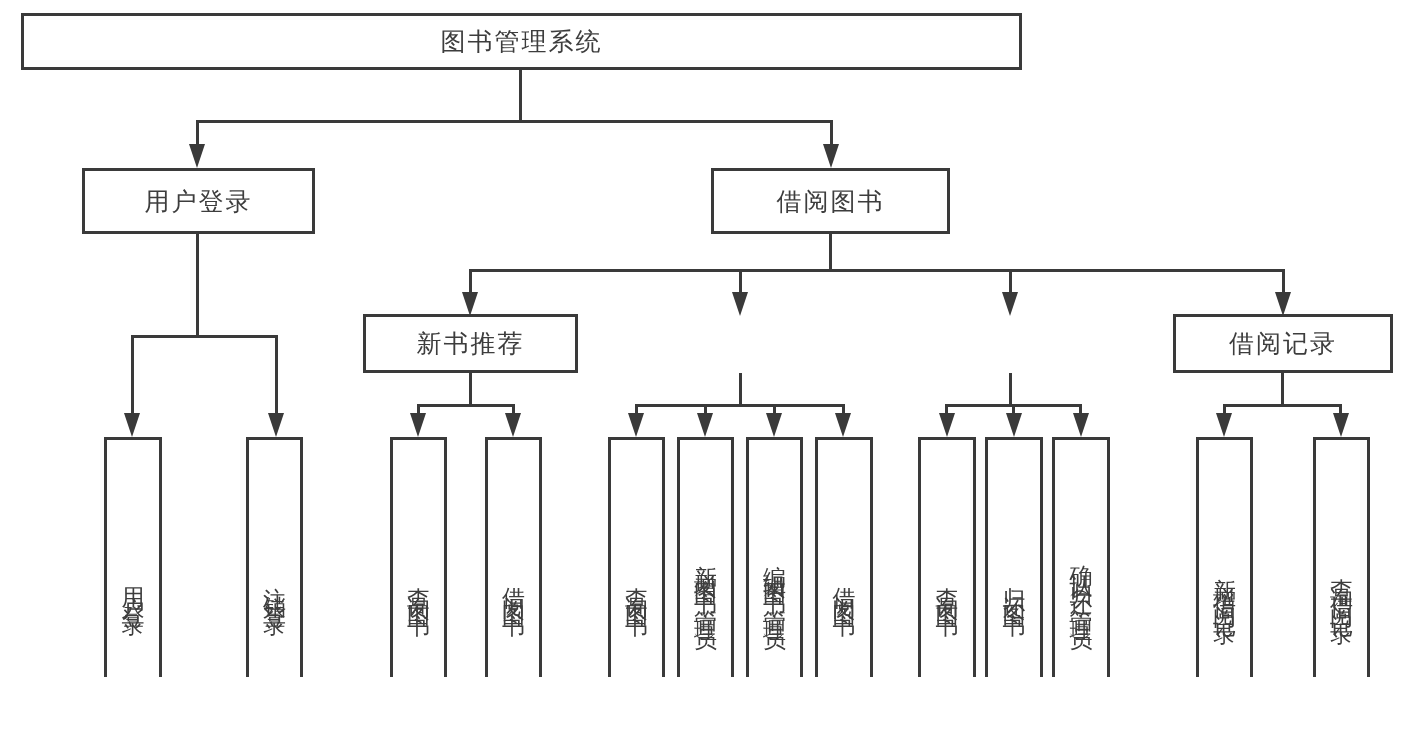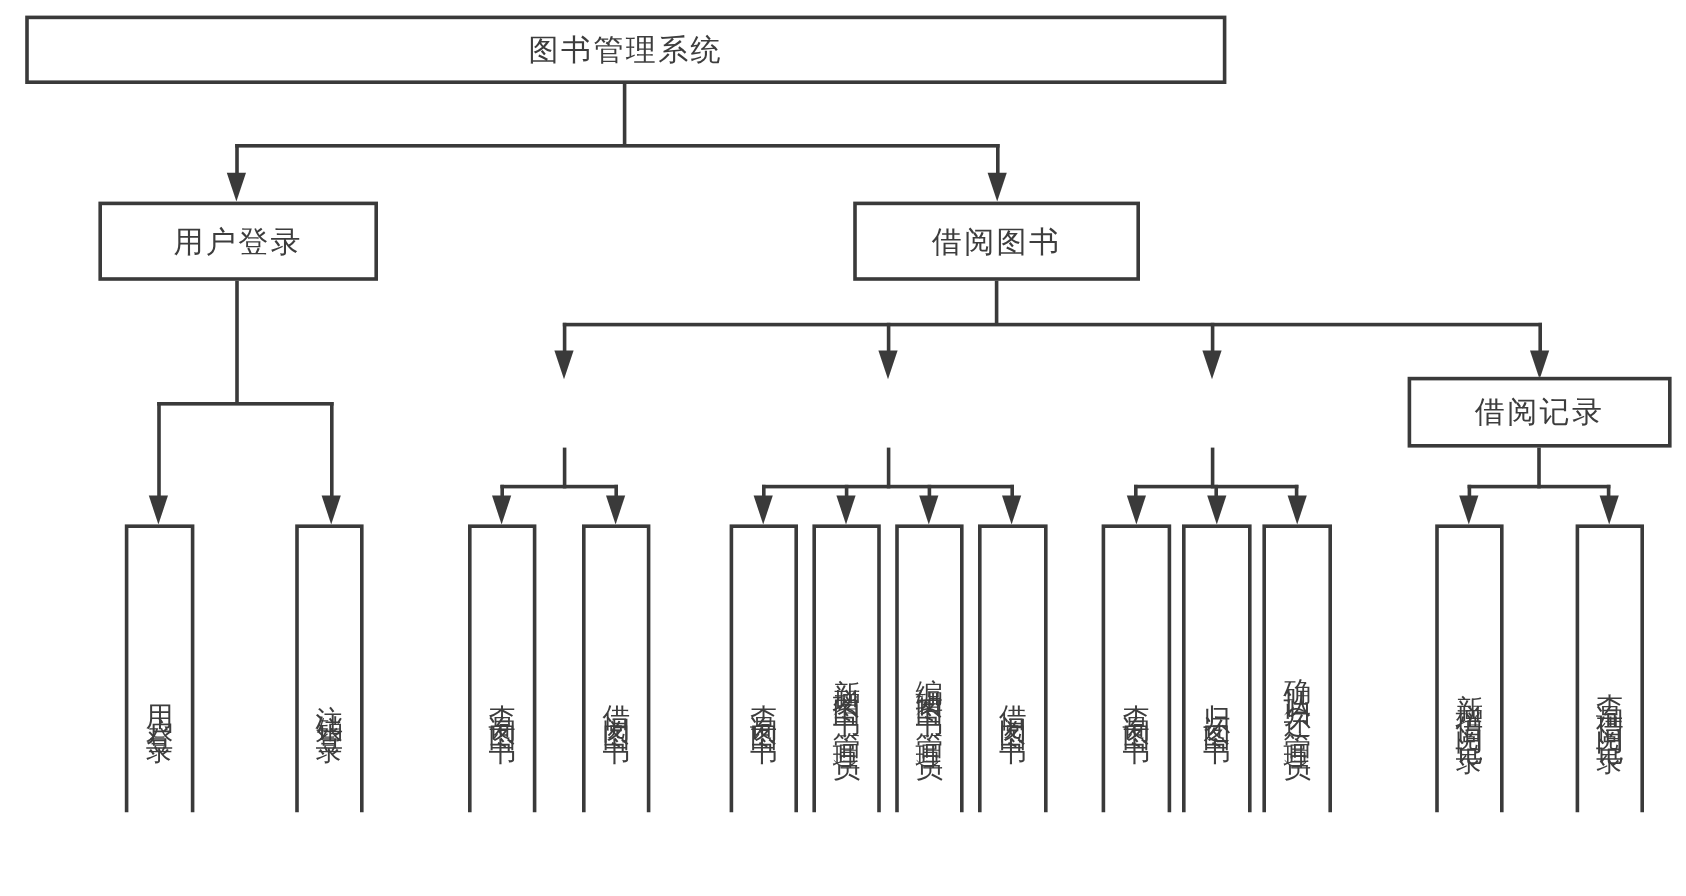--- a/index.html
+++ b/index.html
@@ -58,20 +58,21 @@
   <div class="hline" style="left:469px; top:269px; width:816px;"></div>
   <div class="vline" style="left:469px; top:269px; height:27px;"></div>
   <div class="arr" style="left:462px; top:292px;"></div>
   <div class="vline" style="left:739px; top:269px; height:27px;"></div>
   <div class="arr" style="left:732px; top:292px;"></div>
   <div class="vline" style="left:1009px; top:269px; height:27px;"></div>
   <div class="arr" style="left:1002px; top:292px;"></div>
   <div class="vline" style="left:1282px; top:269px; height:27px;"></div>
   <div class="arr" style="left:1275px; top:292px;"></div>
 
+  <div class="box hbox" style="left:363px; top:314px; width:215px; height:59px;">新书推荐</div>
   <div class="box hbox" style="left:1173px; top:314px; width:220px; height:59px;">借阅记录</div>
 
   <div class="vline" style="left:469px; top:373px; height:34px;"></div>
   <div class="hline" style="left:417px; top:404px; width:98px;"></div>
   <div class="vline" style="left:417px; top:404px; height:12px;"></div>
   <div class="arr" style="left:410px; top:413px;"></div>
   <div class="vline" style="left:512px; top:404px; height:12px;"></div>
   <div class="arr" style="left:505px; top:413px;"></div>
 
   <div class="vline" style="left:739px; top:373px; height:34px;"></div>

